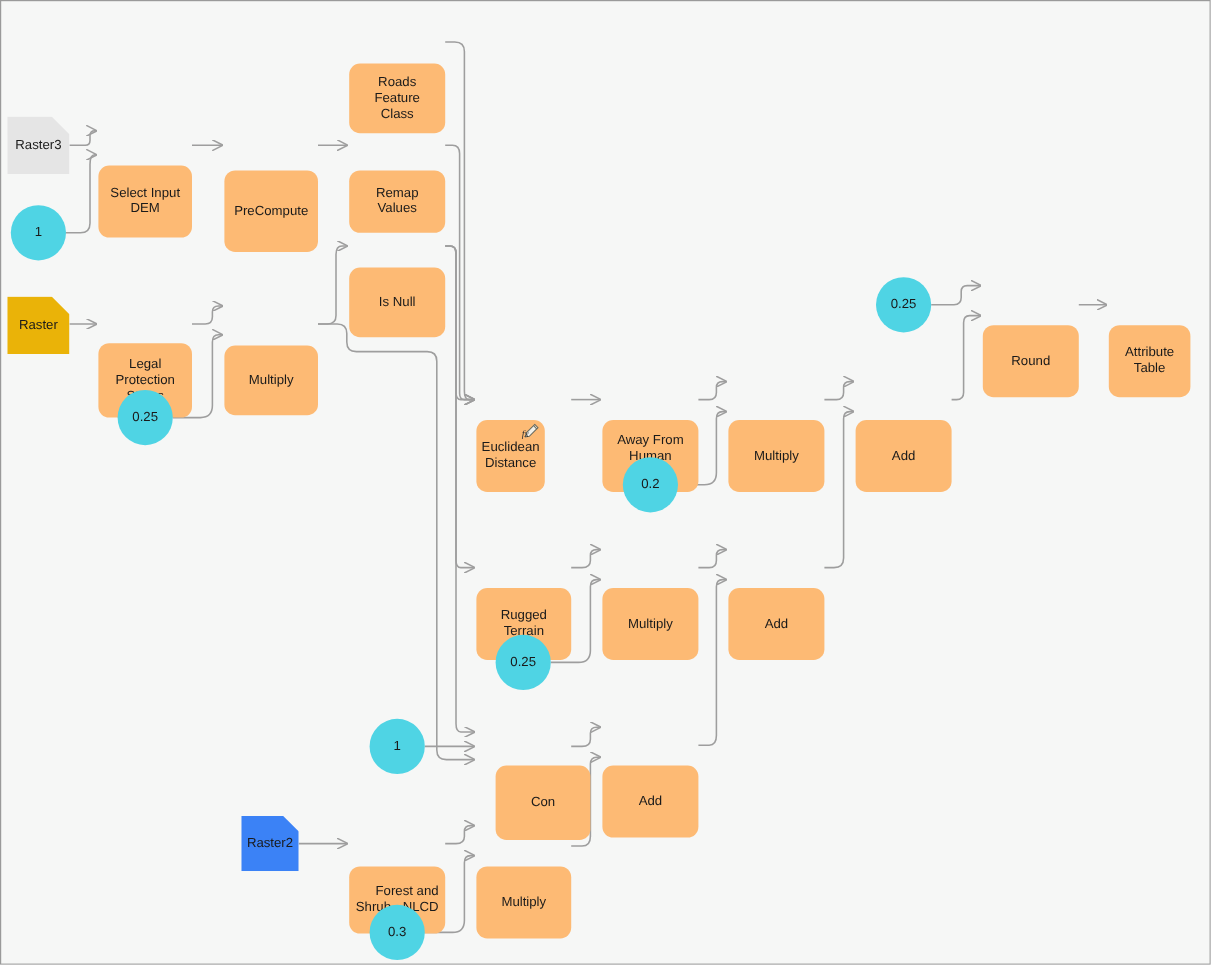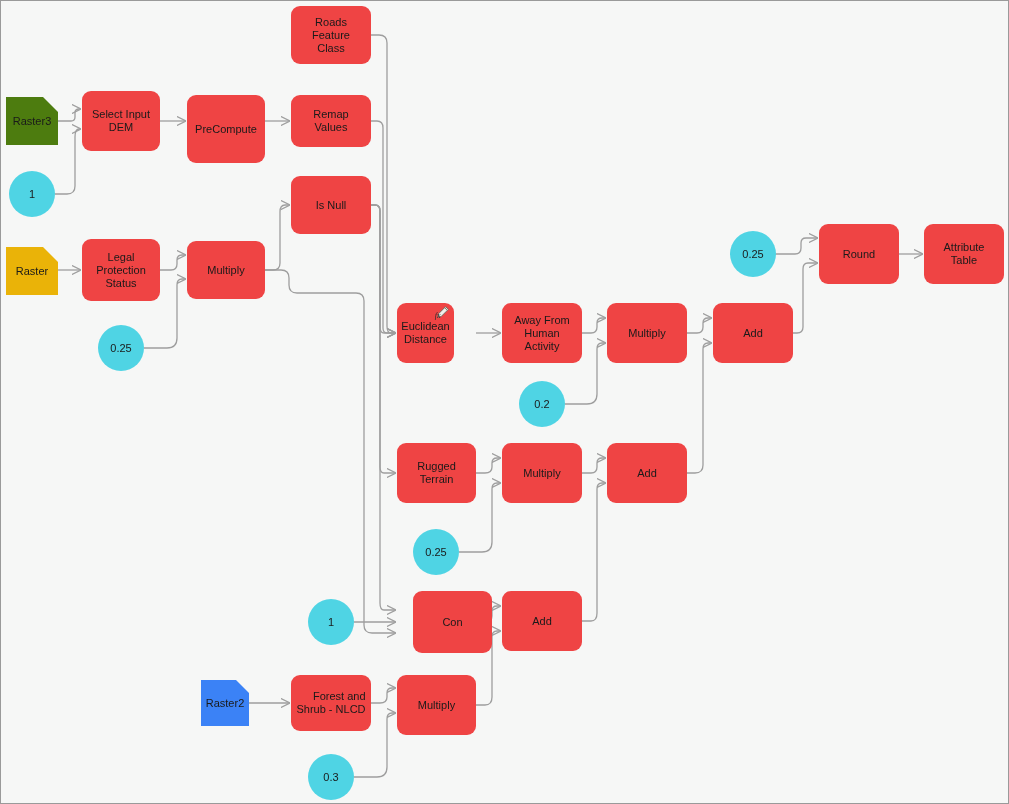--- a/index.html
+++ b/index.html
@@ -31,22 +31,23 @@
     display: flex;
     align-items: center;
     justify-content: center;
     text-align: center;
     color: #1a1a1a;
     font-size: 11px;
     line-height: 13px;
     z-index: 2;
   }
   .node-tool {
-    background: #ef4444;
+    background: #fdba74;
     border-radius: 9px;
+    margin-top: 47px;
   }
   .node-value {
     background: #4fd4e4;
     border-radius: 50%;
   }
   .node-data {
     background: #a8dba8;
   }
   .node-label {
     padding: 0 5px;
@@ -134,21 +135,21 @@
 
       <path d="M 248 702 L 288 702"></path>
 
       <path d="M 370 702 L 379 702 Q 386 702 386 696 L 386 692 Q 386 687 391 687 L 394 687"></path>
 
       <path d="M 353 776 L 376 776 Q 386 776 386 766 L 386 718 Q 386 712 391 712 L 394 712"></path>
     </g>
   </svg>
 
   <div id="nodes">
-      <div class="node node-data" style="left: 5px; top: 96px; width: 52px; height: 48px; background: #4d7c0f; clip-path: polygon(0px 0px, calc(100% - 15px) 0px, 100% 15px, 100% 100%, 0px 100%);">
+      <div class="node node-data" style="left: 5px; top: 96px; width: 52px; height: 48px; background: #e5e5e5; clip-path: polygon(0px 0px, calc(100% - 15px) 0px, 100% 15px, 100% 100%, 0px 100%);">
         <span class="node-label">Raster3</span>
       </div>
       <div class="node node-value" style="left: 8px; top: 170px; width: 46px; height: 46px;">
         <span class="node-label">1</span>
       </div>
       <div class="node node-tool" style="left: 81px; top: 90px; width: 78px; height: 60px;">
         <span class="node-label">Select Input
 DEM</span>
       </div>
       <div class="node node-tool" style="left: 186px; top: 94px; width: 78px; height: 68px;">
@@ -198,21 +199,21 @@
       </div>
       <div class="node node-value" style="left: 729px; top: 230px; width: 46px; height: 46px;">
         <span class="node-label">0.25</span>
       </div>
       <div class="node node-tool" style="left: 712px; top: 302px; width: 80px; height: 60px;">
         <span class="node-label">Add</span>
       </div>
       <div class="node node-tool" style="left: 818px; top: 223px; width: 80px; height: 60px;">
         <span class="node-label">Round</span>
       </div>
-      <div class="node node-tool" style="left: 923px; top: 223px; width: 80px; height: 60px;">
+      <div class="node node-tool" style="left: 923px; top: 223px; width: 68px; height: 60px;">
         <span class="node-label">Attribute Table</span>
       </div>
       <div class="node node-tool" style="left: 396px; top: 442px; width: 79px; height: 60px;">
         <span class="node-label">Rugged Terrain</span>
       </div>
       <div class="node node-tool" style="left: 501px; top: 442px; width: 80px; height: 60px;">
         <span class="node-label">Multiply</span>
       </div>
       <div class="node node-value" style="left: 412px; top: 528px; width: 46px; height: 46px;">
         <span class="node-label">0.25</span>

